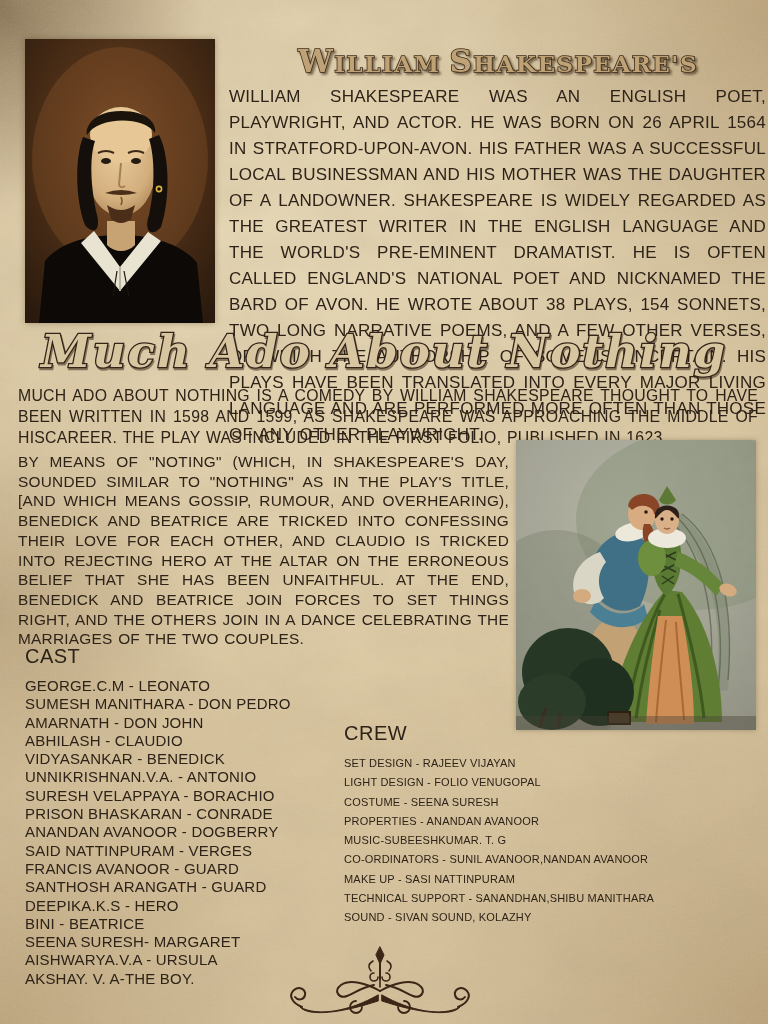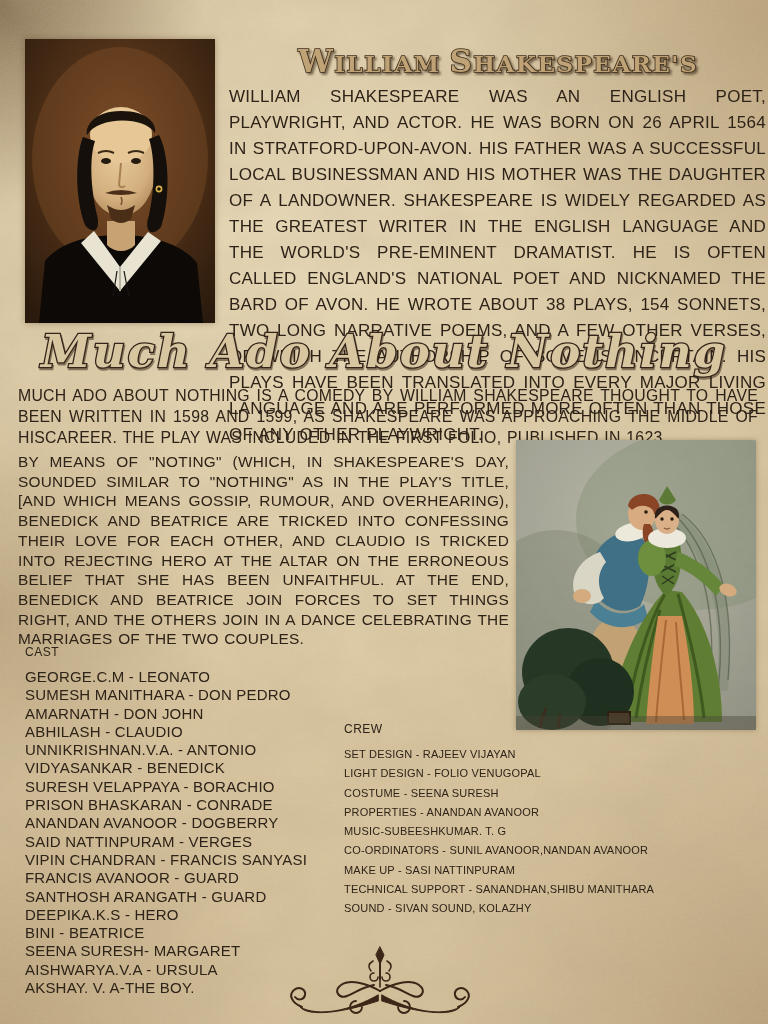--- a/index.html
+++ b/index.html
@@ -24,21 +24,21 @@
   .para{
     text-align:justify;
     letter-spacing:0.25px;
     word-spacing:1px;
   }
   .bio{left:229px;top:84px;width:537px;font-size:17px;line-height:26px;}
   .play-intro{left:18px;top:386px;width:740px;font-size:15.8px;line-height:20.8px;}
   .synopsis{left:18px;top:452px;width:491px;font-size:15.4px;line-height:19.7px;}
   .cast-block{left:25px;top:645px;width:300px;}
   .crew-block{left:332px;top:722px;width:430px;margin-left:12px;}
-  .list-heading{font-size:12px;margin:0 0 9px 0;letter-spacing:0.5px;}
+  .list-heading{font-size:20px;margin:0 0 9px 0;letter-spacing:0.5px;}
   .cast-block .list div{font-size:15px;line-height:18.3px;letter-spacing:0.2px;}
   .crew-block .list div{font-size:11px;line-height:19.3px;letter-spacing:0.2px;}
   .portrait-frame{left:25px;top:39px;width:190px;height:284px;box-shadow:0 0 6px rgba(60,40,20,0.35);}
   .illus-frame{left:516px;top:440px;width:240px;height:290px;box-shadow:0 0 5px rgba(60,40,20,0.3);}
   svg{display:block;}
 </style>
 </head>
 <body>
 
 <div class="page">
@@ -187,27 +187,26 @@
     </svg>
   </div>
 
   <div class="abs cast-block">
     <div class="list-heading">CAST</div>
     <div class="list">
         <div>GEORGE.C.M - LEONATO</div>
         <div>SUMESH MANITHARA - DON PEDRO</div>
         <div>AMARNATH - DON JOHN</div>
         <div>ABHILASH - CLAUDIO</div>
+        <div>VIDYASANKAR - BENEDICK</div>
         <div>UNNIKRISHNAN.V.A. - ANTONIO</div>
-        <div>VIDYASANKAR - BENEDICK</div>
         <div>SURESH VELAPPAYA - BORACHIO</div>
         <div>PRISON BHASKARAN - CONRADE</div>
         <div>ANANDAN AVANOOR - DOGBERRY</div>
         <div>SAID NATTINPURAM - VERGES</div>
-        <div>VIPIN CHANDRAN - FRANCIS SANYASI</div>
         <div>FRANCIS AVANOOR - GUARD</div>
         <div>SANTHOSH ARANGATH - GUARD</div>
         <div>DEEPIKA.K.S - HERO</div>
         <div>BINI - BEATRICE</div>
         <div>SEENA SURESH-  MARGARET</div>
         <div>AISHWARYA.V.A - URSULA</div>
         <div>AKSHAY. V. A-THE BOY.</div>
       </div>
   </div>
 

